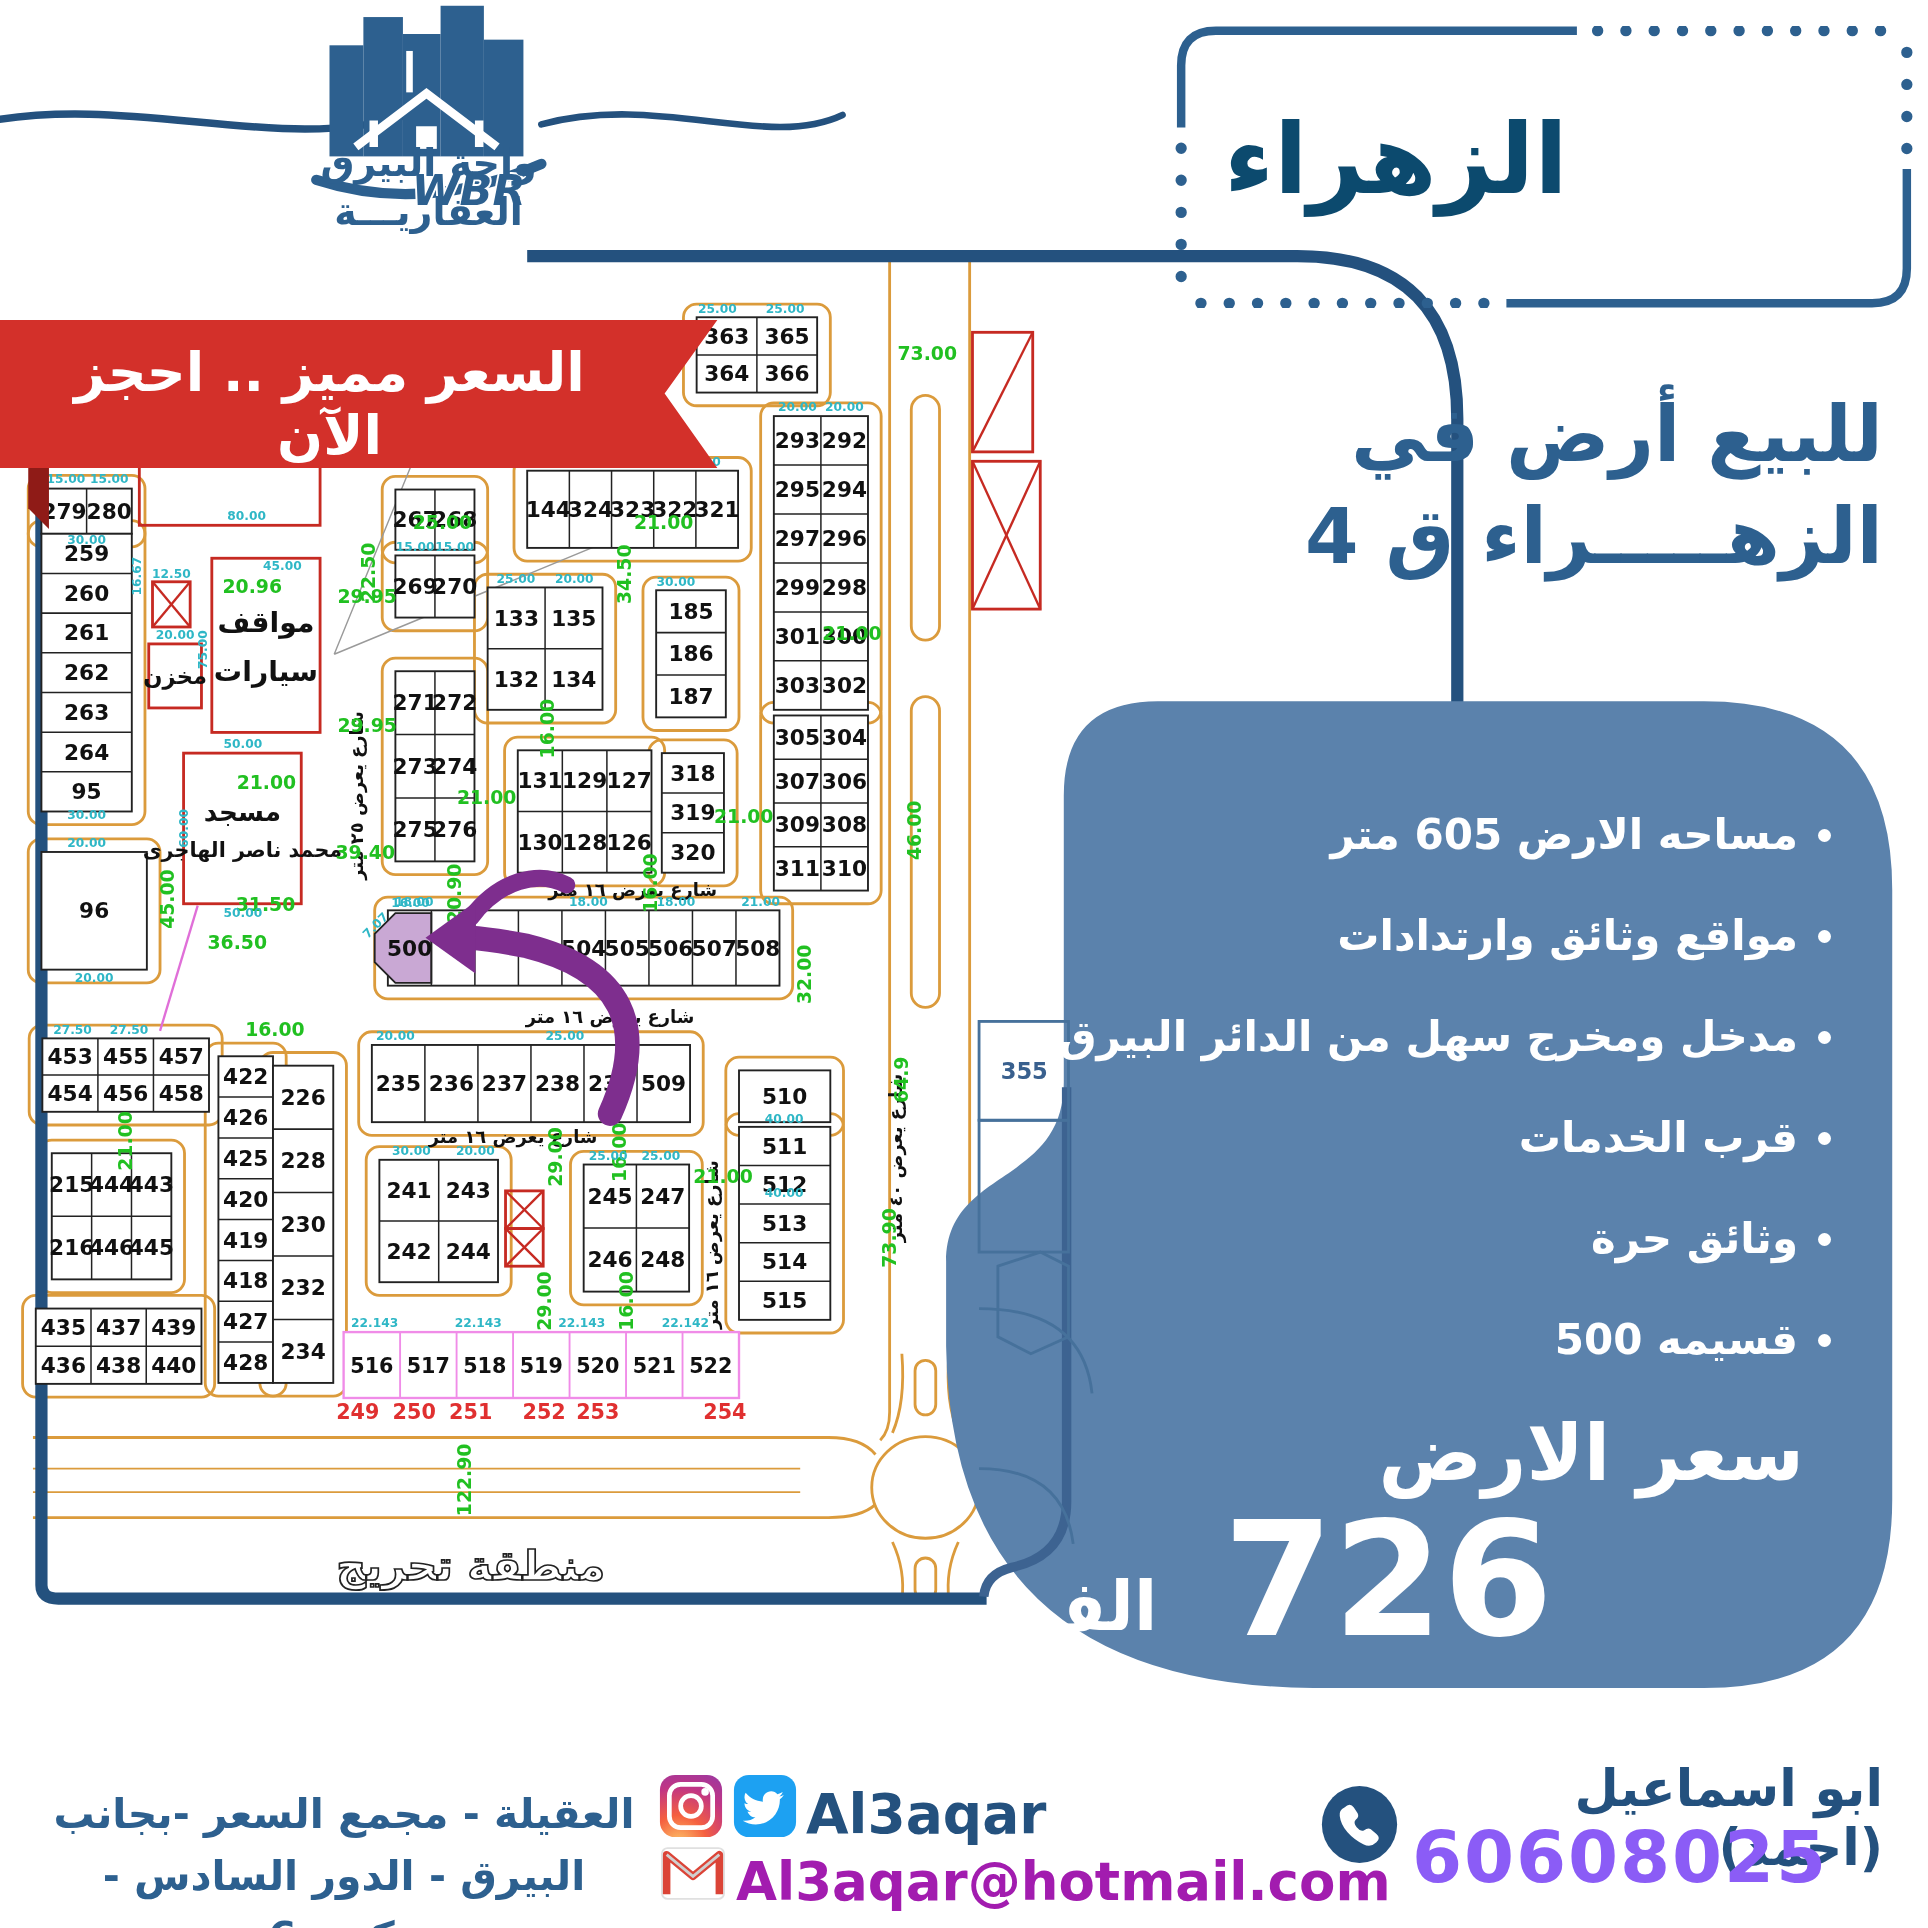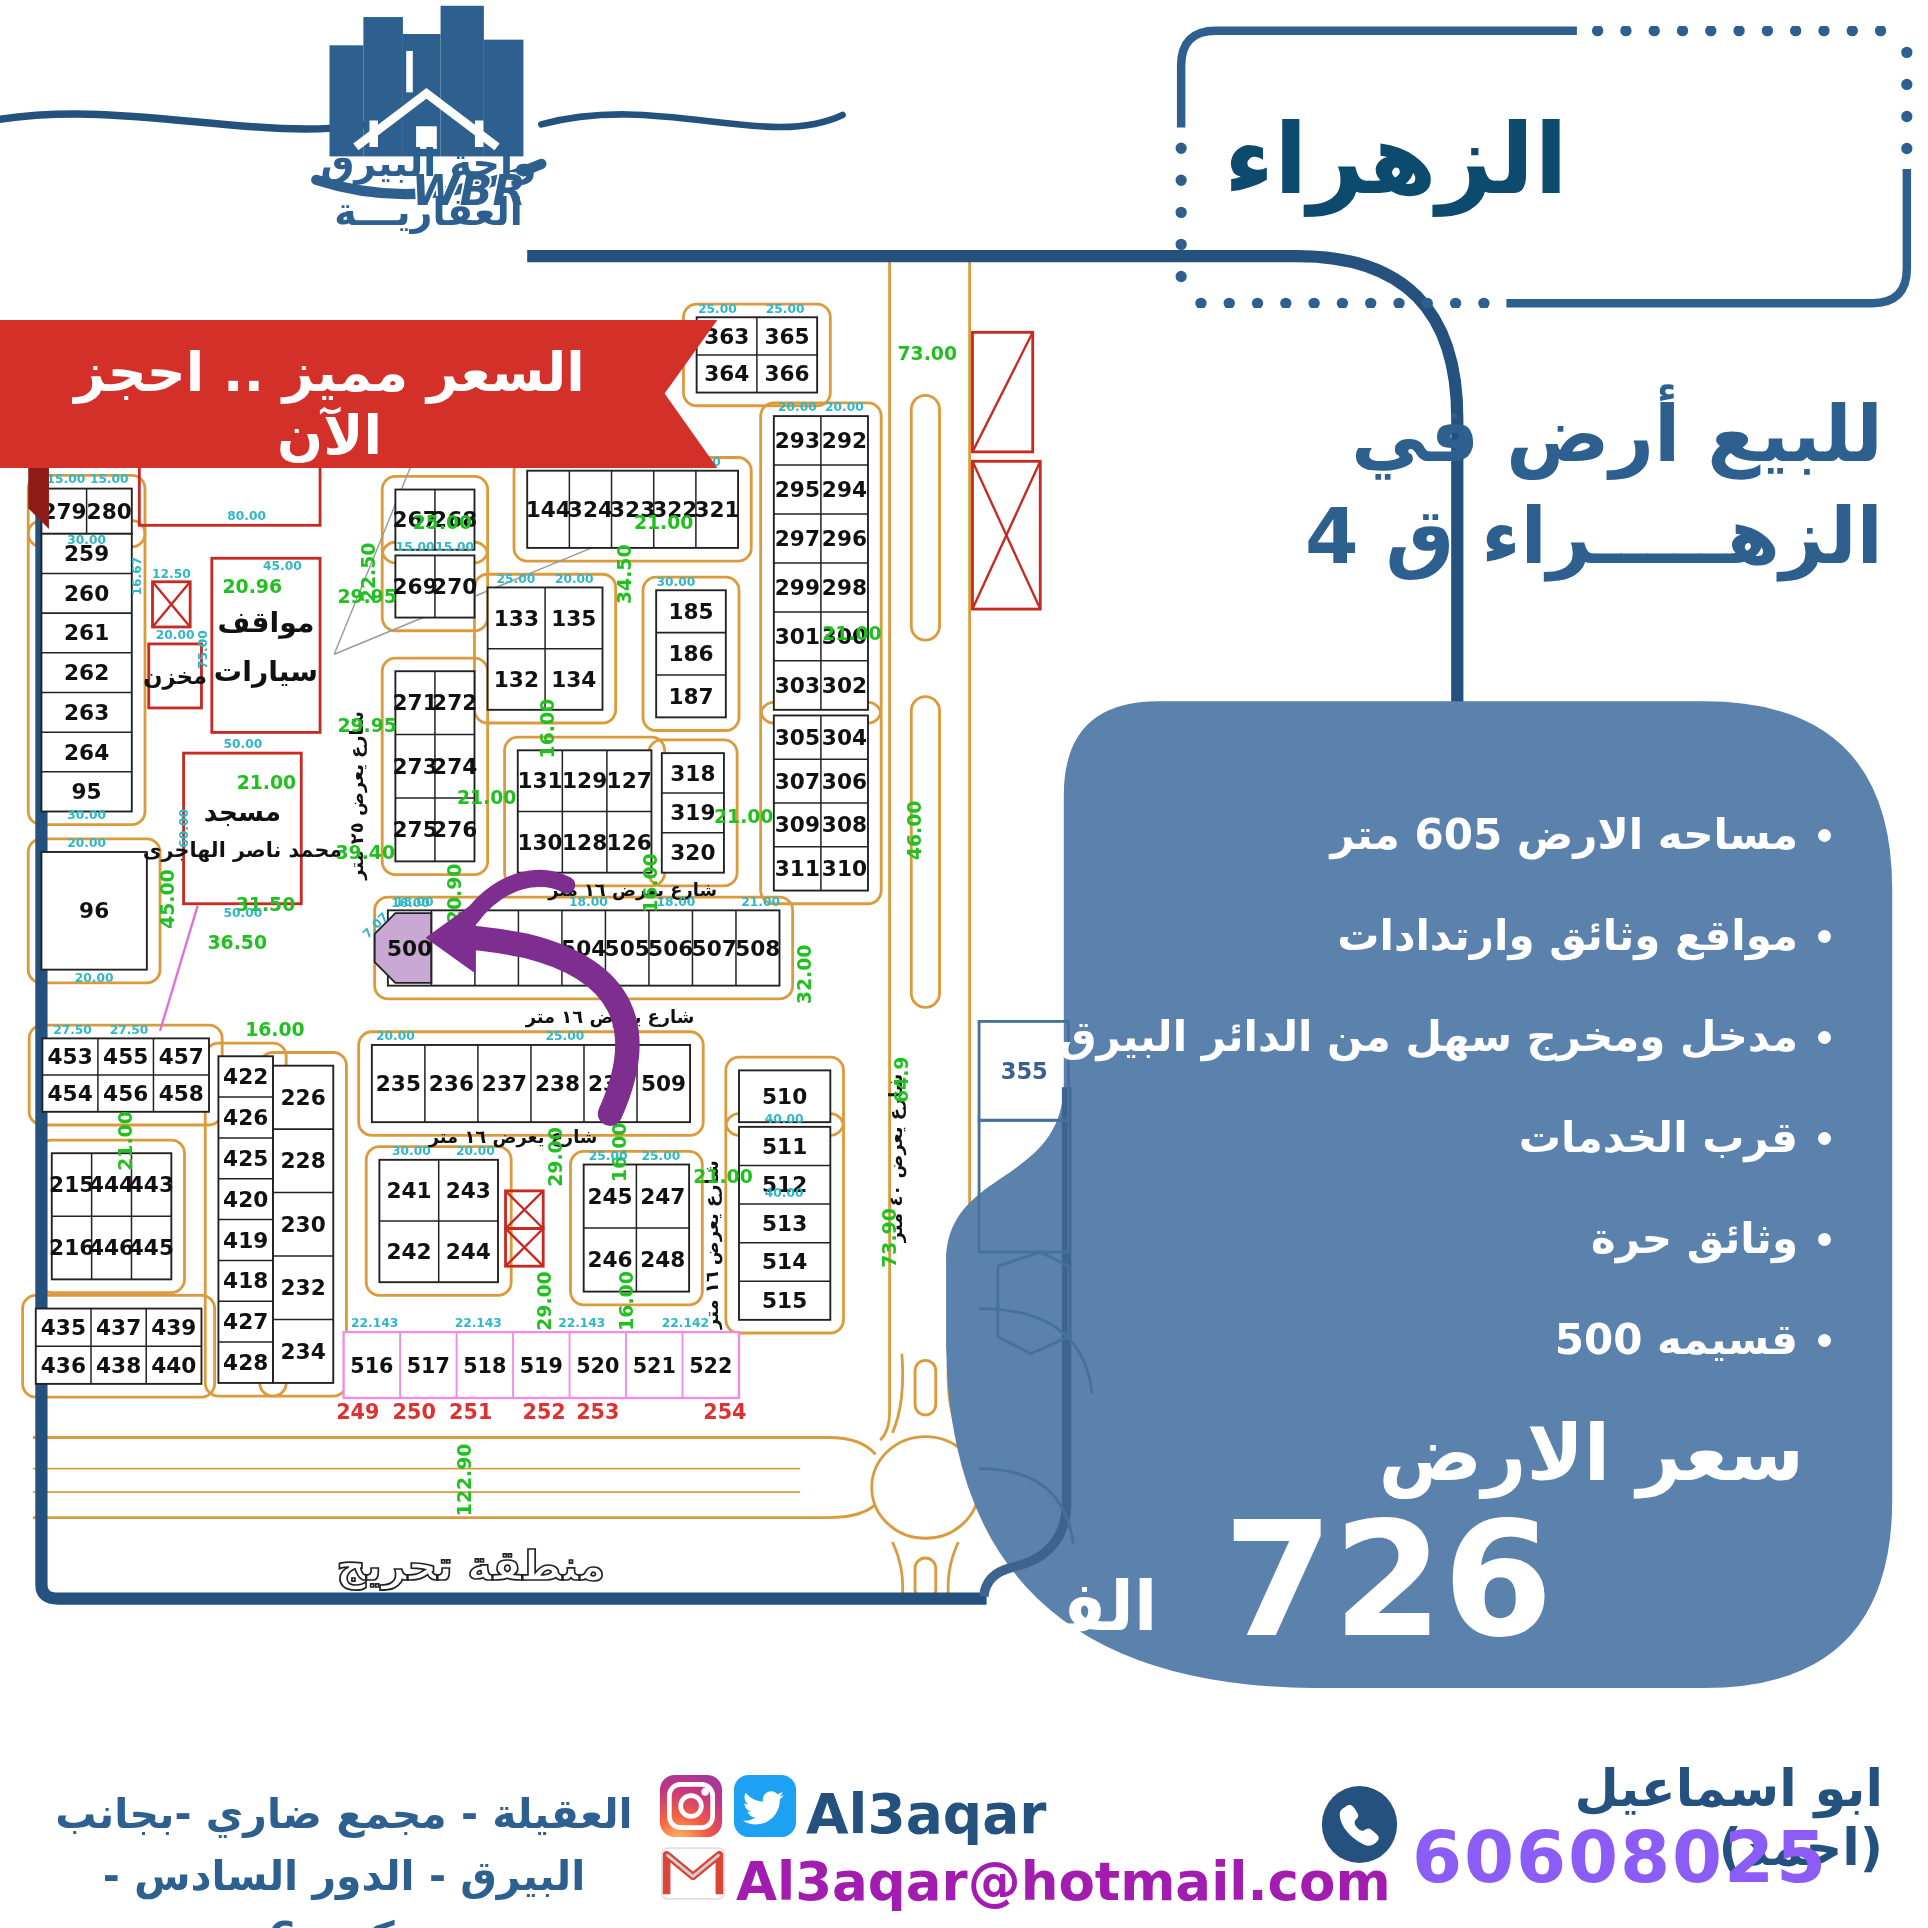--- a/index.html
+++ b/index.html
@@ -645,21 +645,21 @@
     </g>
   </svg>
   <div class="abs title-text">الزهراء</div>
 
   <div class="abs subtitle">
     <div>للبيع أرض في</div>
     <div>الزهـــــراء ق 4</div>
   </div>
 
   <div class="abs address">
-    <div>العقيلة - مجمع ضاري -بجانب</div>
+    <div>العقيلة - مجمع السعر -بجانب</div>
     <div>البيرق - الدور السادس - مكتب 6</div>
   </div>
 
   <svg class="abs" style="left:659px;top:1774px;" width="64" height="64" viewBox="0 0 68 68">
     <defs>
       <radialGradient id="iggrad" cx="30%" cy="110%" r="150%">
         <stop offset="0%" stop-color="#fdc468"></stop>
           <stop offset="30%" stop-color="#f56040"></stop>
         <stop offset="60%" stop-color="#c13584"></stop>
           <stop offset="100%" stop-color="#833ab4"></stop>

